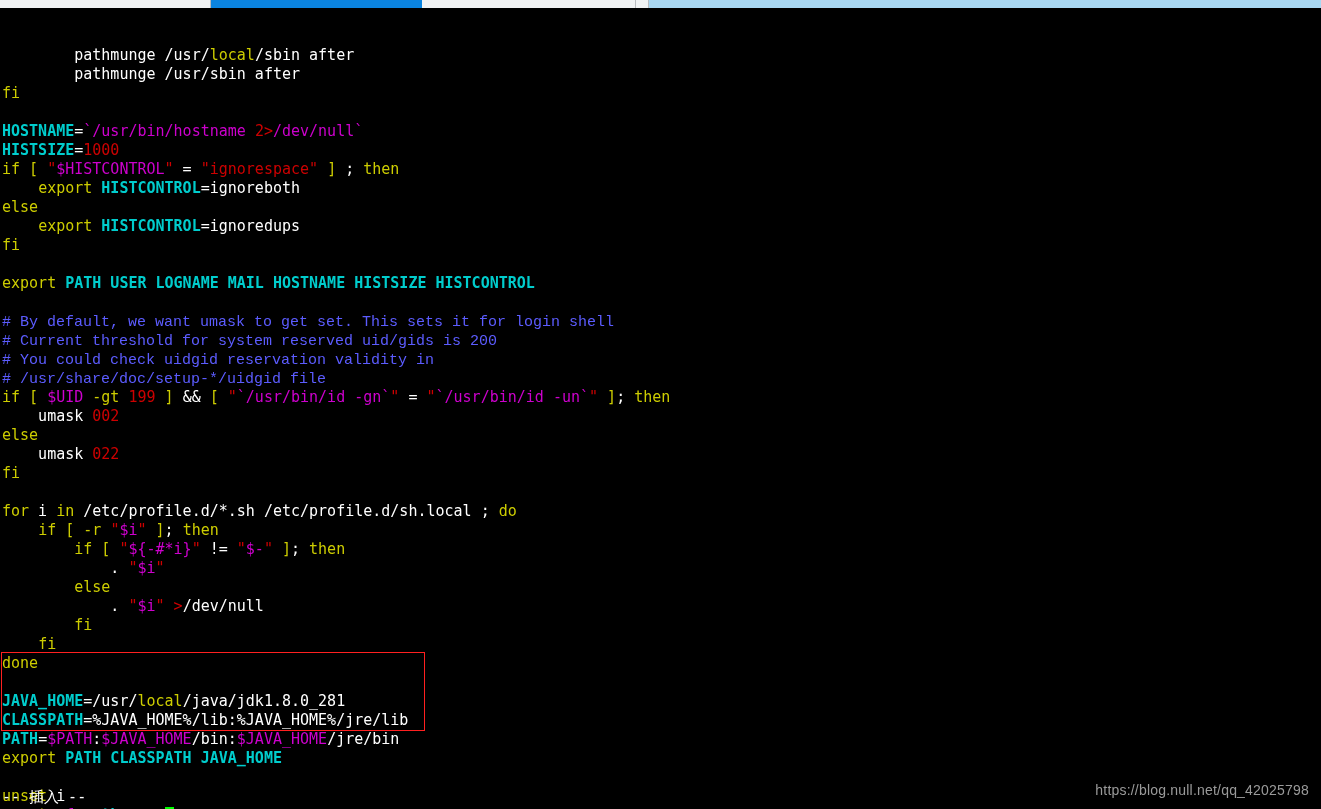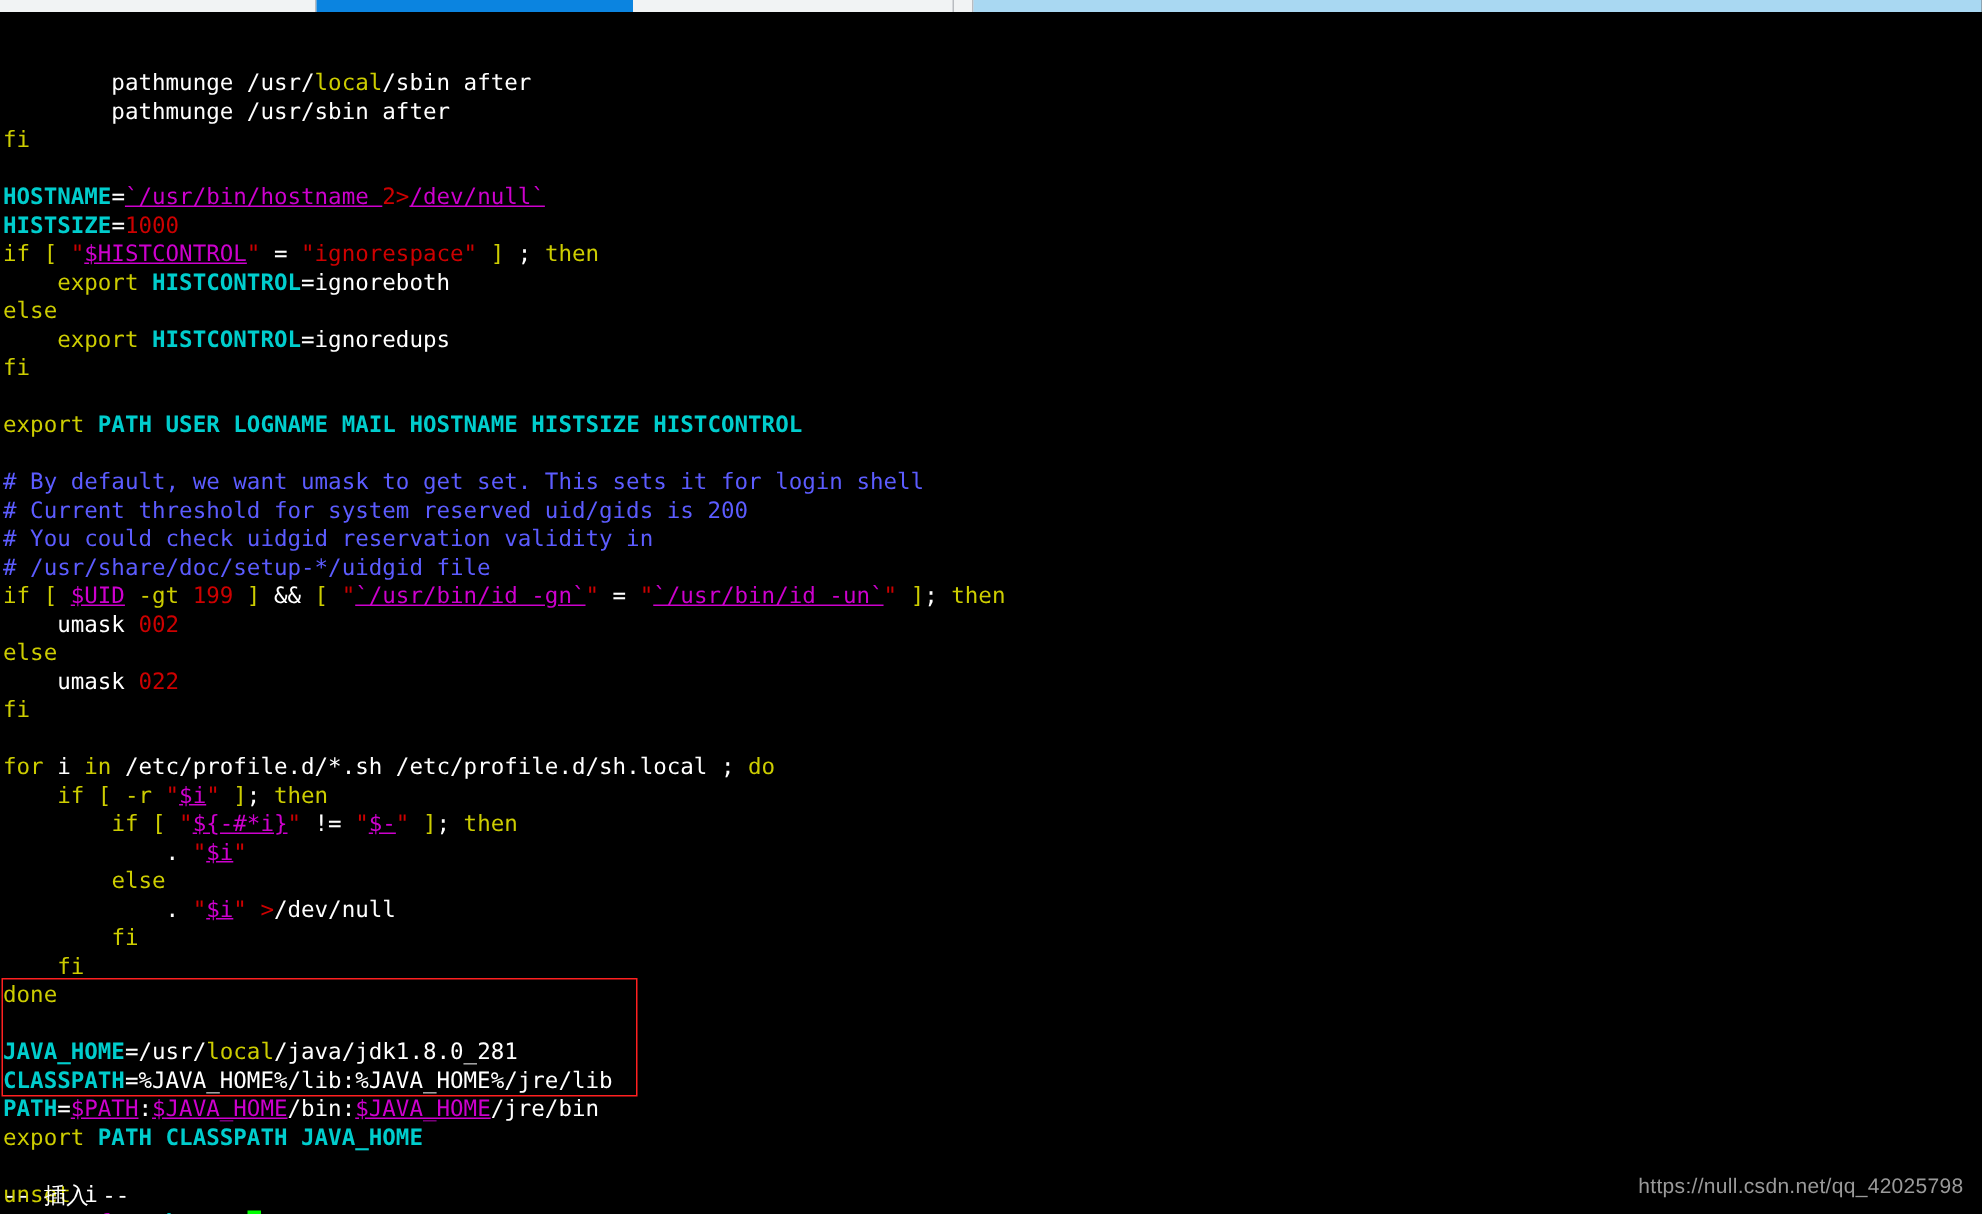--- a/index.html
+++ b/index.html
@@ -57,22 +57,22 @@
     height: 19px;
     white-space: pre;
     padding-left: 2px;
   }
 
   
   .c-white    { color: #ffffff; }
   .c-cyan     { color: #00cdcd; font-weight: bold; }
   .c-yellow   { color: #cdcd00; }
   .c-red      { color: #cd0000; }
-  .c-magenta  { color: #cd00cd; text-decoration: underline; }
-  .c-blue     { color: #5c5cff; }
+  .c-magenta  { color: #cd00cd; }
+  .c-blue     { color: #5c5cff; font-family: Liberation Mono, monospace; }
 
   
   #java-home-highlight {
     position: absolute;
     left: 1px;
     top: 652px;
     width: 424px;
     height: 79px;
     border: 1px solid #ff2020;
     box-sizing: border-box;
@@ -126,13 +126,13 @@
 </div>
 
 <div id="terminal">
   <div id="code-lines"><div class="line"><span class="c-white">        pathmunge /usr/</span><span class="c-yellow">local</span><span class="c-white">/sbin after</span></div><div class="line"><span class="c-white">        pathmunge /usr/sbin after</span></div><div class="line"><span class="c-yellow">fi</span></div><div class="line">&nbsp;</div><div class="line"><span class="c-cyan">HOSTNAME</span><span class="c-white">=</span><span class="c-magenta">`/usr/bin/hostname </span><span class="c-red">2&gt;</span><span class="c-magenta">/dev/null`</span></div><div class="line"><span class="c-cyan">HISTSIZE</span><span class="c-white">=</span><span class="c-red">1000</span></div><div class="line"><span class="c-yellow">if</span><span class="c-yellow"> [ </span><span class="c-red">"</span><span class="c-magenta">$HISTCONTROL</span><span class="c-red">"</span><span class="c-white"> = </span><span class="c-red">"ignorespace"</span><span class="c-white"> </span><span class="c-yellow">]</span><span class="c-white"> ; </span><span class="c-yellow">then</span></div><div class="line"><span class="c-white">    </span><span class="c-yellow">export</span><span class="c-white"> </span><span class="c-cyan">HISTCONTROL</span><span class="c-white">=ignoreboth</span></div><div class="line"><span class="c-yellow">else</span></div><div class="line"><span class="c-white">    </span><span class="c-yellow">export</span><span class="c-white"> </span><span class="c-cyan">HISTCONTROL</span><span class="c-white">=ignoredups</span></div><div class="line"><span class="c-yellow">fi</span></div><div class="line">&nbsp;</div><div class="line"><span class="c-yellow">export</span><span class="c-white"> </span><span class="c-cyan">PATH USER LOGNAME MAIL HOSTNAME HISTSIZE HISTCONTROL</span></div><div class="line">&nbsp;</div><div class="line"><span class="c-blue"># By default, we want umask to get set. This sets it for login shell</span></div><div class="line"><span class="c-blue"># Current threshold for system reserved uid/gids is 200</span></div><div class="line"><span class="c-blue"># You could check uidgid reservation validity in</span></div><div class="line"><span class="c-blue"># /usr/share/doc/setup-*/uidgid file</span></div><div class="line"><span class="c-yellow">if</span><span class="c-yellow"> [ </span><span class="c-magenta">$UID</span><span class="c-white"> </span><span class="c-yellow">-gt</span><span class="c-white"> </span><span class="c-red">199</span><span class="c-white"> </span><span class="c-yellow">]</span><span class="c-white"> </span><span class="c-white">&amp;&amp;</span><span class="c-white"> </span><span class="c-yellow">[</span><span class="c-white"> </span><span class="c-red">"</span><span class="c-magenta">`/usr/bin/id -gn`</span><span class="c-red">"</span><span class="c-white"> = </span><span class="c-red">"</span><span class="c-magenta">`/usr/bin/id -un`</span><span class="c-red">"</span><span class="c-white"> </span><span class="c-yellow">]</span><span class="c-white">; </span><span class="c-yellow">then</span></div><div class="line"><span class="c-white">    umask </span><span class="c-red">002</span></div><div class="line"><span class="c-yellow">else</span></div><div class="line"><span class="c-white">    umask </span><span class="c-red">022</span></div><div class="line"><span class="c-yellow">fi</span></div><div class="line">&nbsp;</div><div class="line"><span class="c-yellow">for</span><span class="c-white"> i </span><span class="c-yellow">in</span><span class="c-white"> /etc/profile.d/*.sh /etc/profile.d/sh.local ; </span><span class="c-yellow">do</span></div><div class="line"><span class="c-white">    </span><span class="c-yellow">if</span><span class="c-white"> </span><span class="c-yellow">[</span><span class="c-white"> </span><span class="c-yellow">-r</span><span class="c-white"> </span><span class="c-red">"</span><span class="c-magenta">$i</span><span class="c-red">"</span><span class="c-white"> </span><span class="c-yellow">]</span><span class="c-white">; </span><span class="c-yellow">then</span></div><div class="line"><span class="c-white">        </span><span class="c-yellow">if</span><span class="c-white"> </span><span class="c-yellow">[</span><span class="c-white"> </span><span class="c-red">"</span><span class="c-magenta">${-#*i}</span><span class="c-red">"</span><span class="c-white"> != </span><span class="c-red">"</span><span class="c-magenta">$-</span><span class="c-red">"</span><span class="c-white"> </span><span class="c-yellow">]</span><span class="c-white">; </span><span class="c-yellow">then</span></div><div class="line"><span class="c-white">            . </span><span class="c-red">"</span><span class="c-magenta">$i</span><span class="c-red">"</span></div><div class="line"><span class="c-white">        </span><span class="c-yellow">else</span></div><div class="line"><span class="c-white">            . </span><span class="c-red">"</span><span class="c-magenta">$i</span><span class="c-red">"</span><span class="c-white"> </span><span class="c-red">&gt;</span><span class="c-white">/dev/null</span></div><div class="line"><span class="c-white">        </span><span class="c-yellow">fi</span></div><div class="line"><span class="c-white">    </span><span class="c-yellow">fi</span></div><div class="line"><span class="c-yellow">done</span></div><div class="line">&nbsp;</div><div class="line"><span class="c-cyan">JAVA_HOME</span><span class="c-white">=/usr/</span><span class="c-yellow">local</span><span class="c-white">/java/jdk1.8.0_281</span></div><div class="line"><span class="c-cyan">CLASSPATH</span><span class="c-white">=%JAVA_HOME%/lib:%JAVA_HOME%/jre/lib</span></div><div class="line"><span class="c-cyan">PATH</span><span class="c-white">=</span><span class="c-magenta">$PATH</span><span class="c-white">:</span><span class="c-magenta">$JAVA_HOME</span><span class="c-white">/bin:</span><span class="c-magenta">$JAVA_HOME</span><span class="c-white">/jre/bin</span></div><div class="line"><span class="c-yellow">export</span><span class="c-white"> </span><span class="c-cyan">PATH CLASSPATH JAVA_HOME</span></div><div class="line">&nbsp;</div><div class="line"><span class="c-yellow">unset</span><span class="c-white"> i</span></div><div class="line"><span class="c-yellow">unset</span><span class="c-white"> </span><span class="c-magenta">-f</span><span class="c-white"> </span><span class="c-cyan">pathmunge</span><span class="cursor-block"></span></div></div>
 </div>
 
 <div id="java-home-highlight"></div>
 
 <div id="mode-line">-- 插入 --</div>
 
-<div id="watermark">https://null.csdn.net/qq_42025798</div>
+<div id="watermark">https://blog.null.net/qq_42025798</div>
 
 </body></html>

